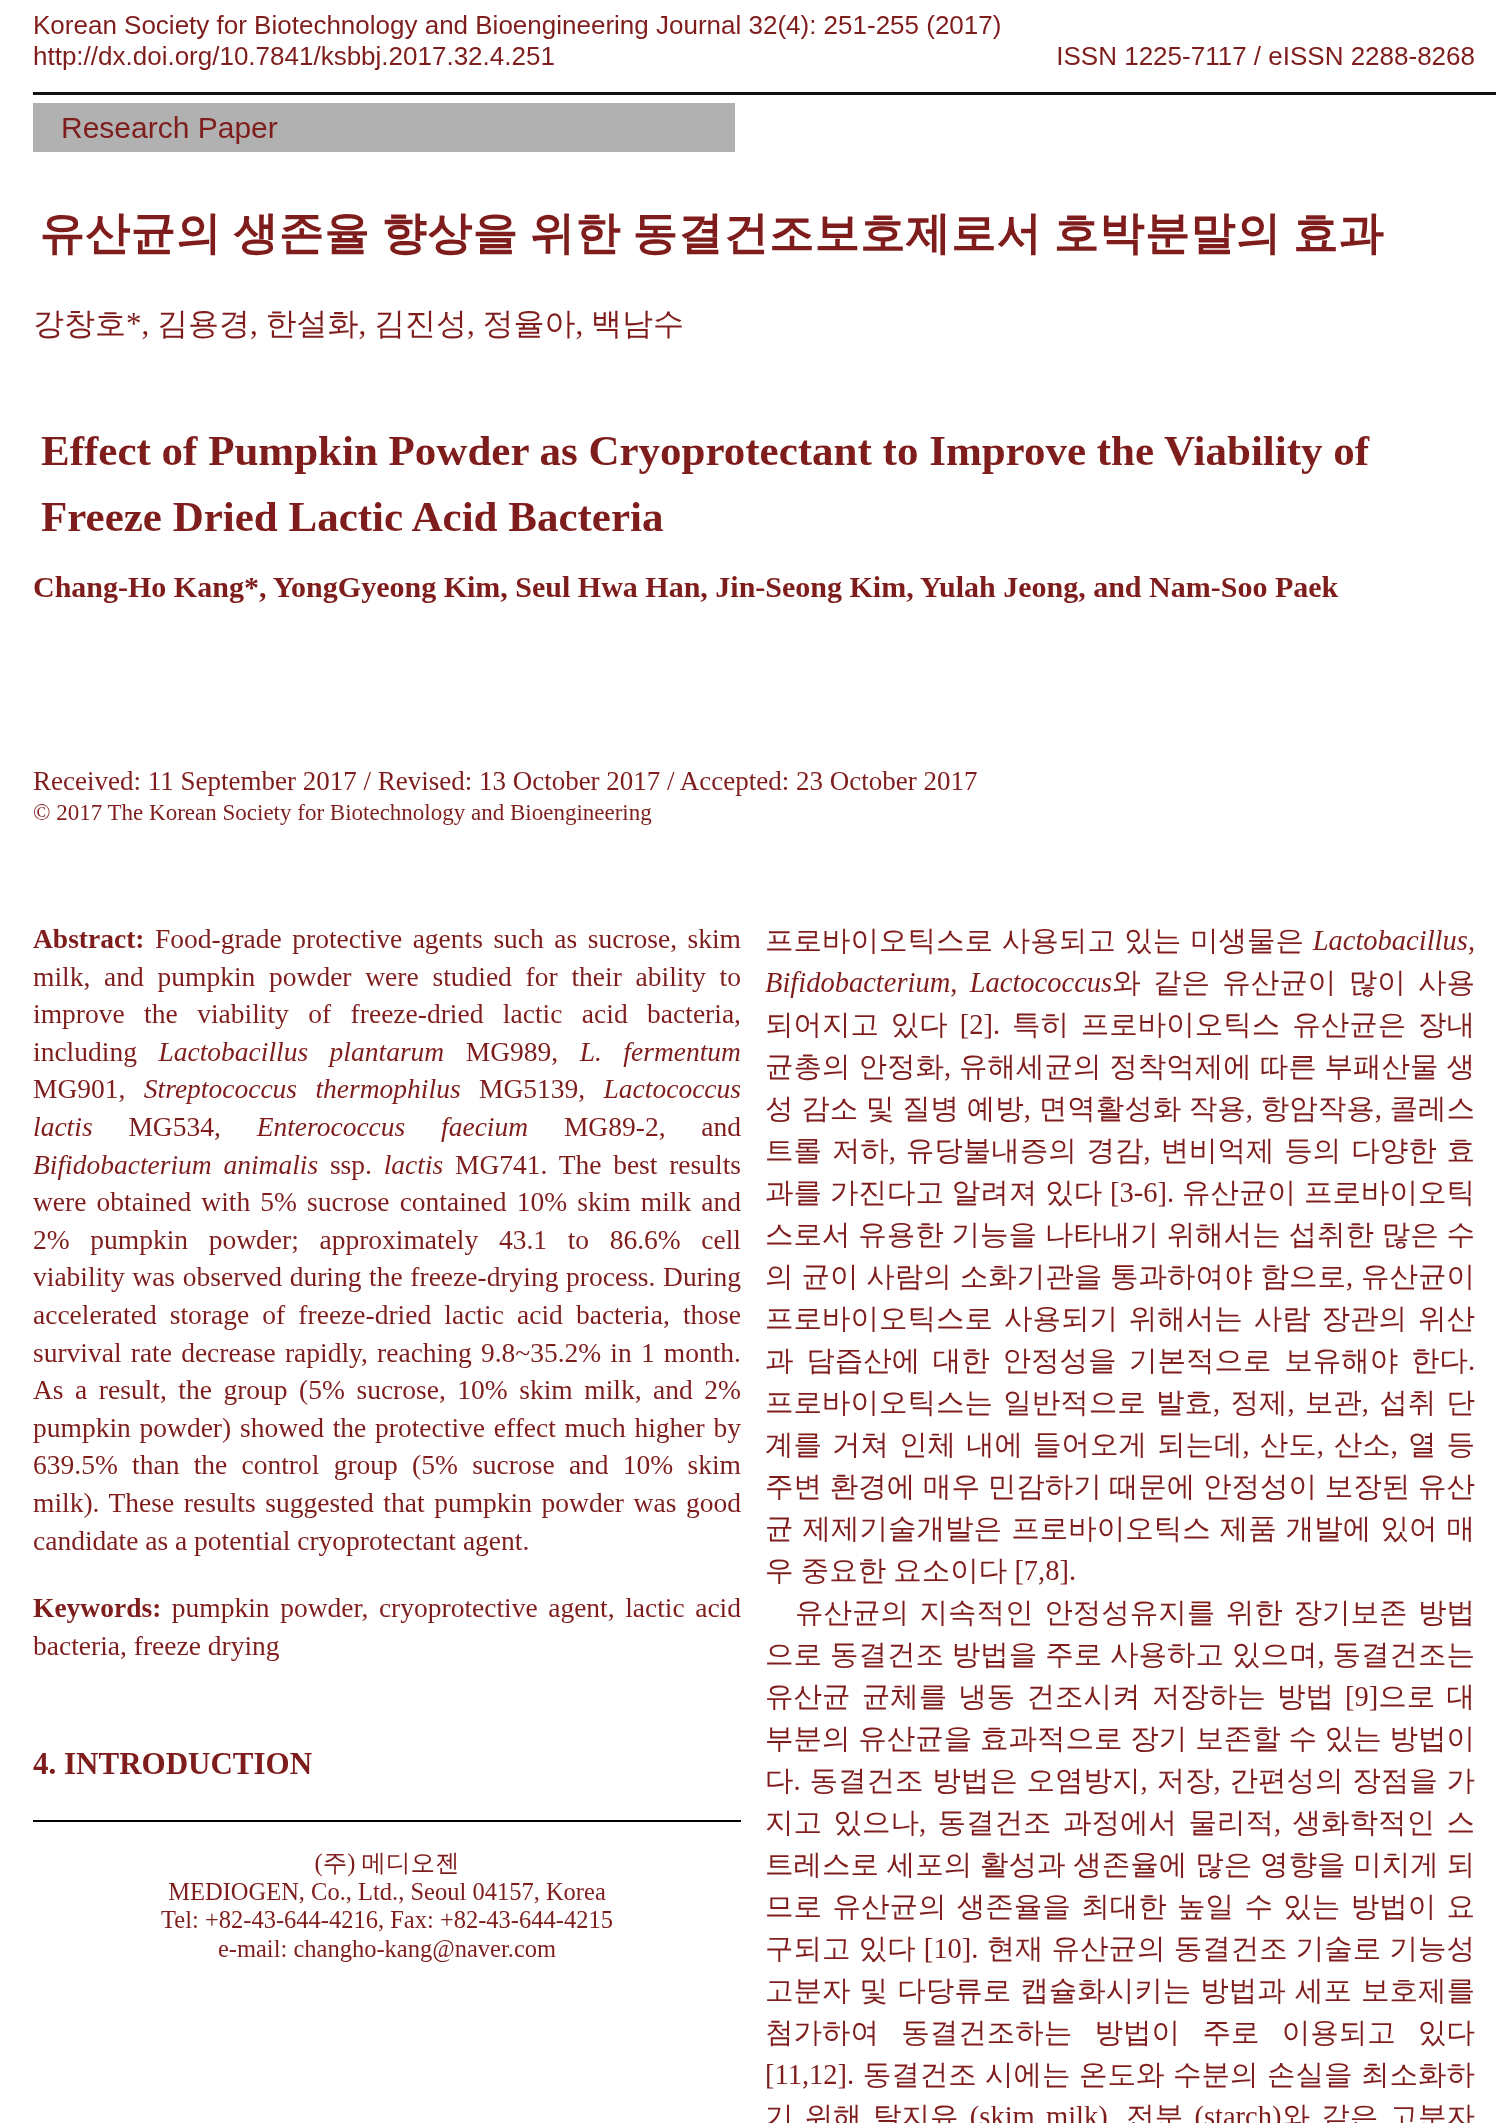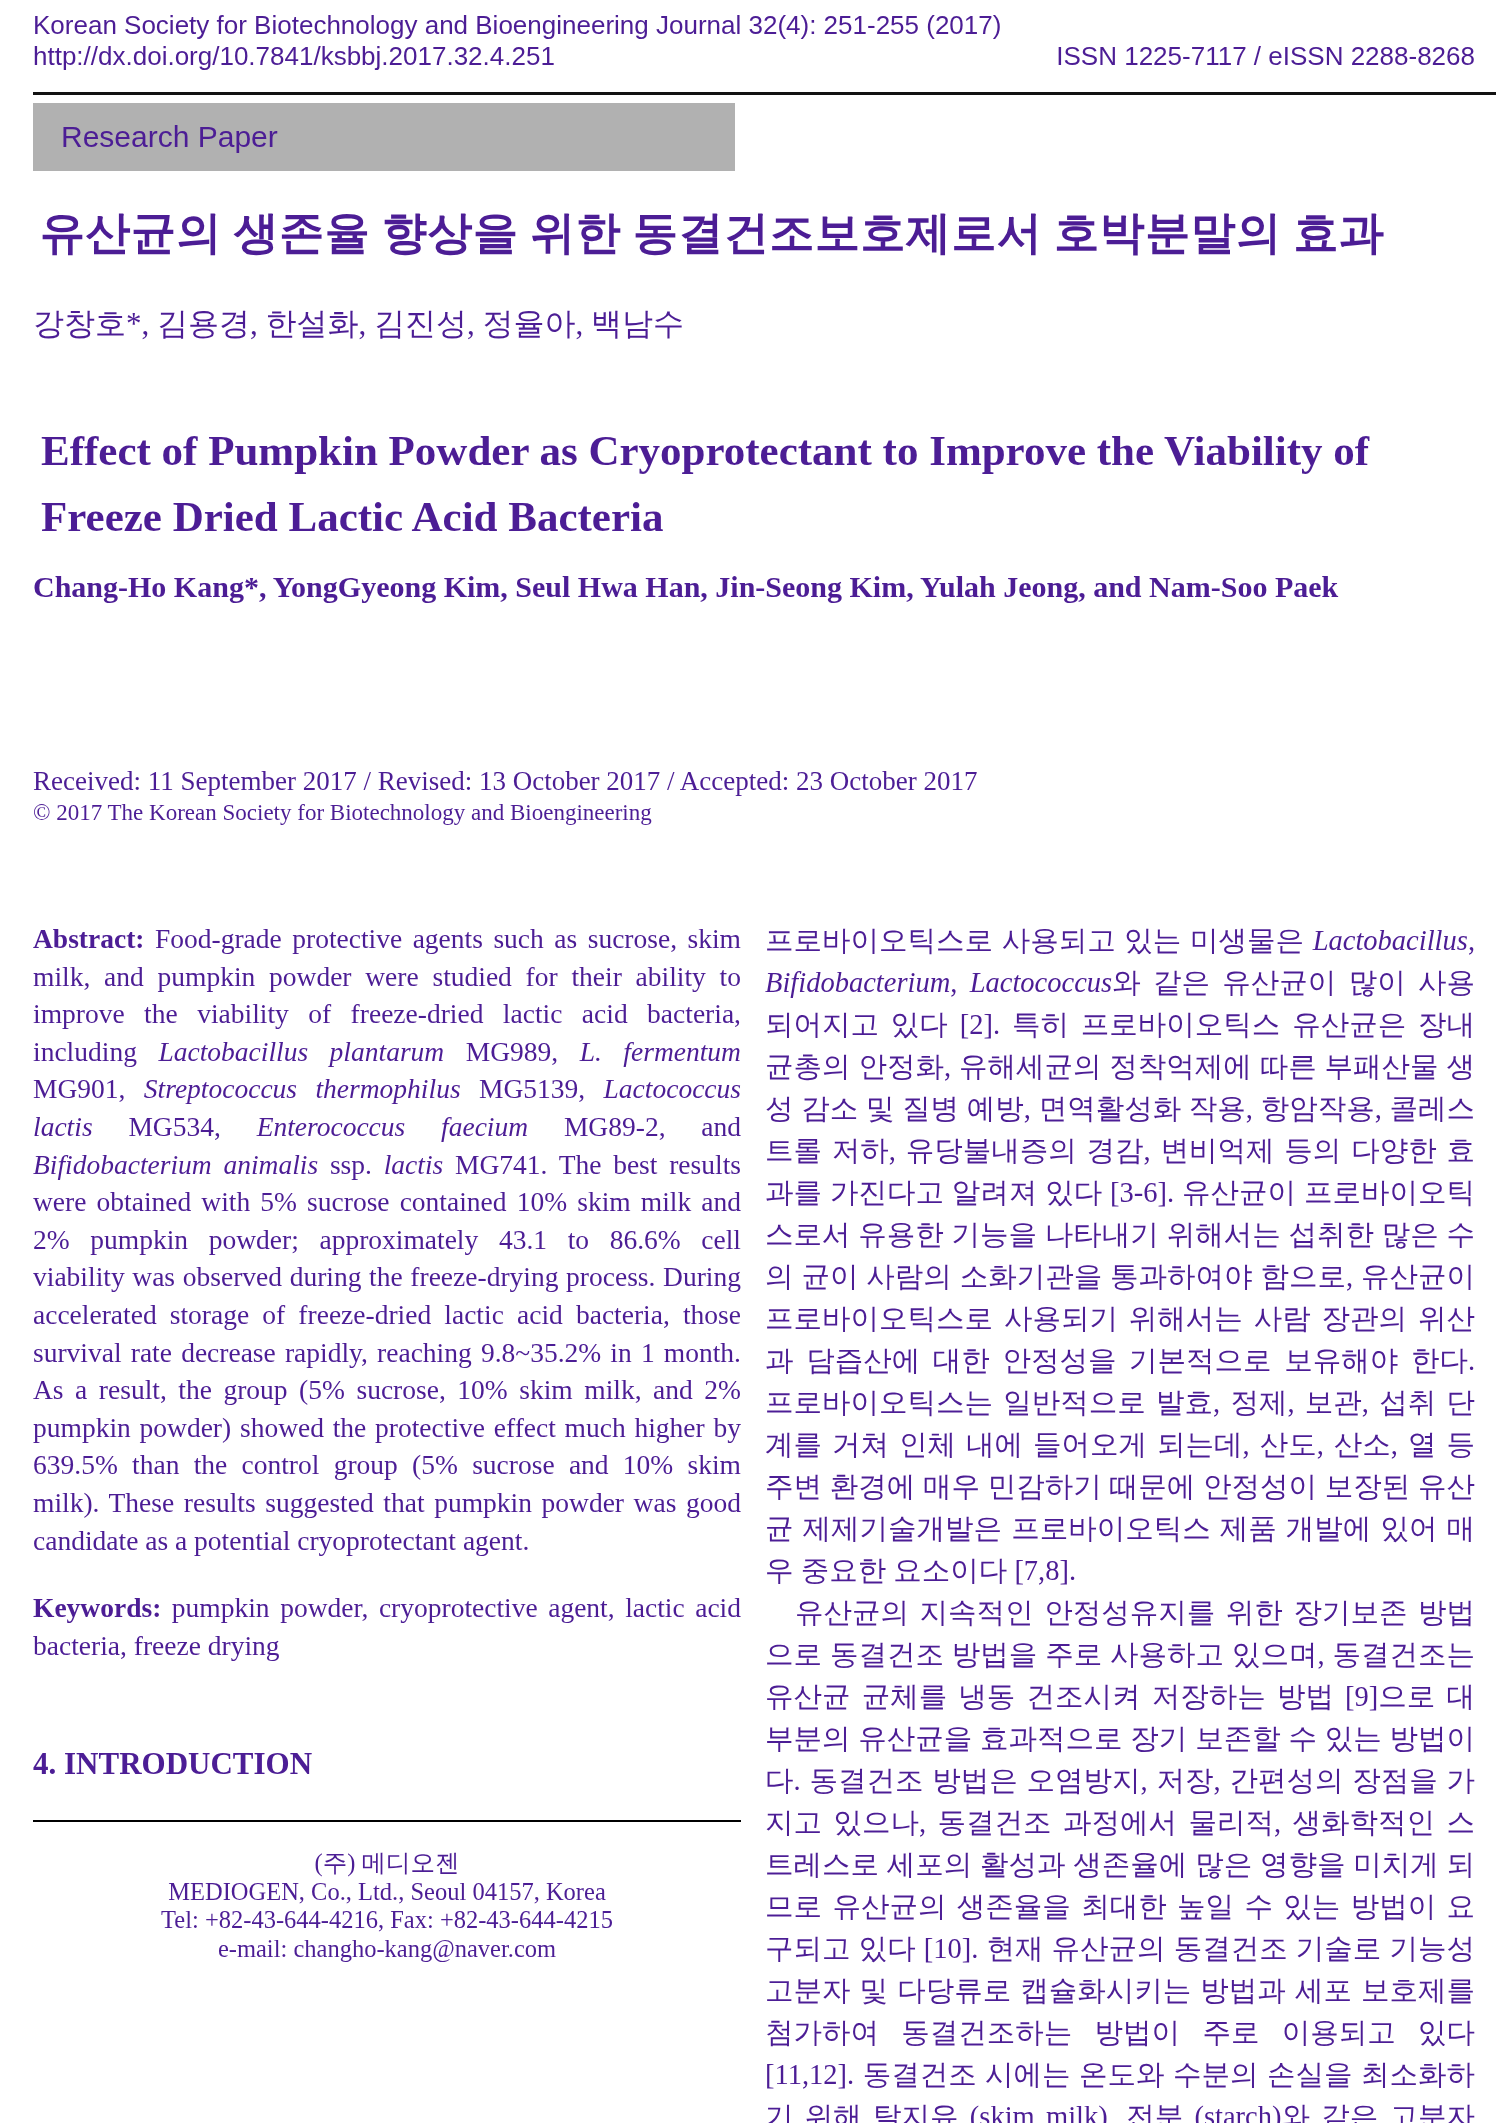--- a/index.html
+++ b/index.html
@@ -1,41 +1,41 @@
 <!DOCTYPE html>
 <html><head>
 <meta charset="utf-8">
 <style>
   html, body { margin: 0; padding: 0; background: #ffffff; }
   .page {
     position: relative;
     width: 1500px;
     height: 2123px;
     background: #ffffff;
-    color: #4c1d95;
+    color: #7f1d1d;
     font-family: "Liberation Serif", serif;
     overflow: hidden;
   }
   .hdr {
     position: absolute; left: 33px; top: 10px;
     font-family: "Liberation Sans", sans-serif;
     font-size: 26px; line-height: 31px;
   }
   .issn {
     position: absolute; right: 25px; top: 41px;
     font-family: "Liberation Sans", sans-serif;
     font-size: 26px;
   }
   .header-rule {
     position: absolute; left: 33px; right: 4px; top: 92px;
     height: 3px; background: #121212;
   }
   .badge {
     position: absolute; left: 33px; top: 103px;
-    width: 702px; height: 68px;
+    width: 702px; height: 49px;
     background: #b1b1b1;
     font-family: "Liberation Sans", sans-serif;
     font-size: 30px;
     display: flex; align-items: center;
     padding-left: 28px; box-sizing: border-box;
   }
   .title-ko {
     position: absolute; left: 33px; top: 196px; width: 1445px;
     margin: 7px; font-size: 45px; font-weight: bold; letter-spacing: 0.5px;
     white-space: nowrap;

